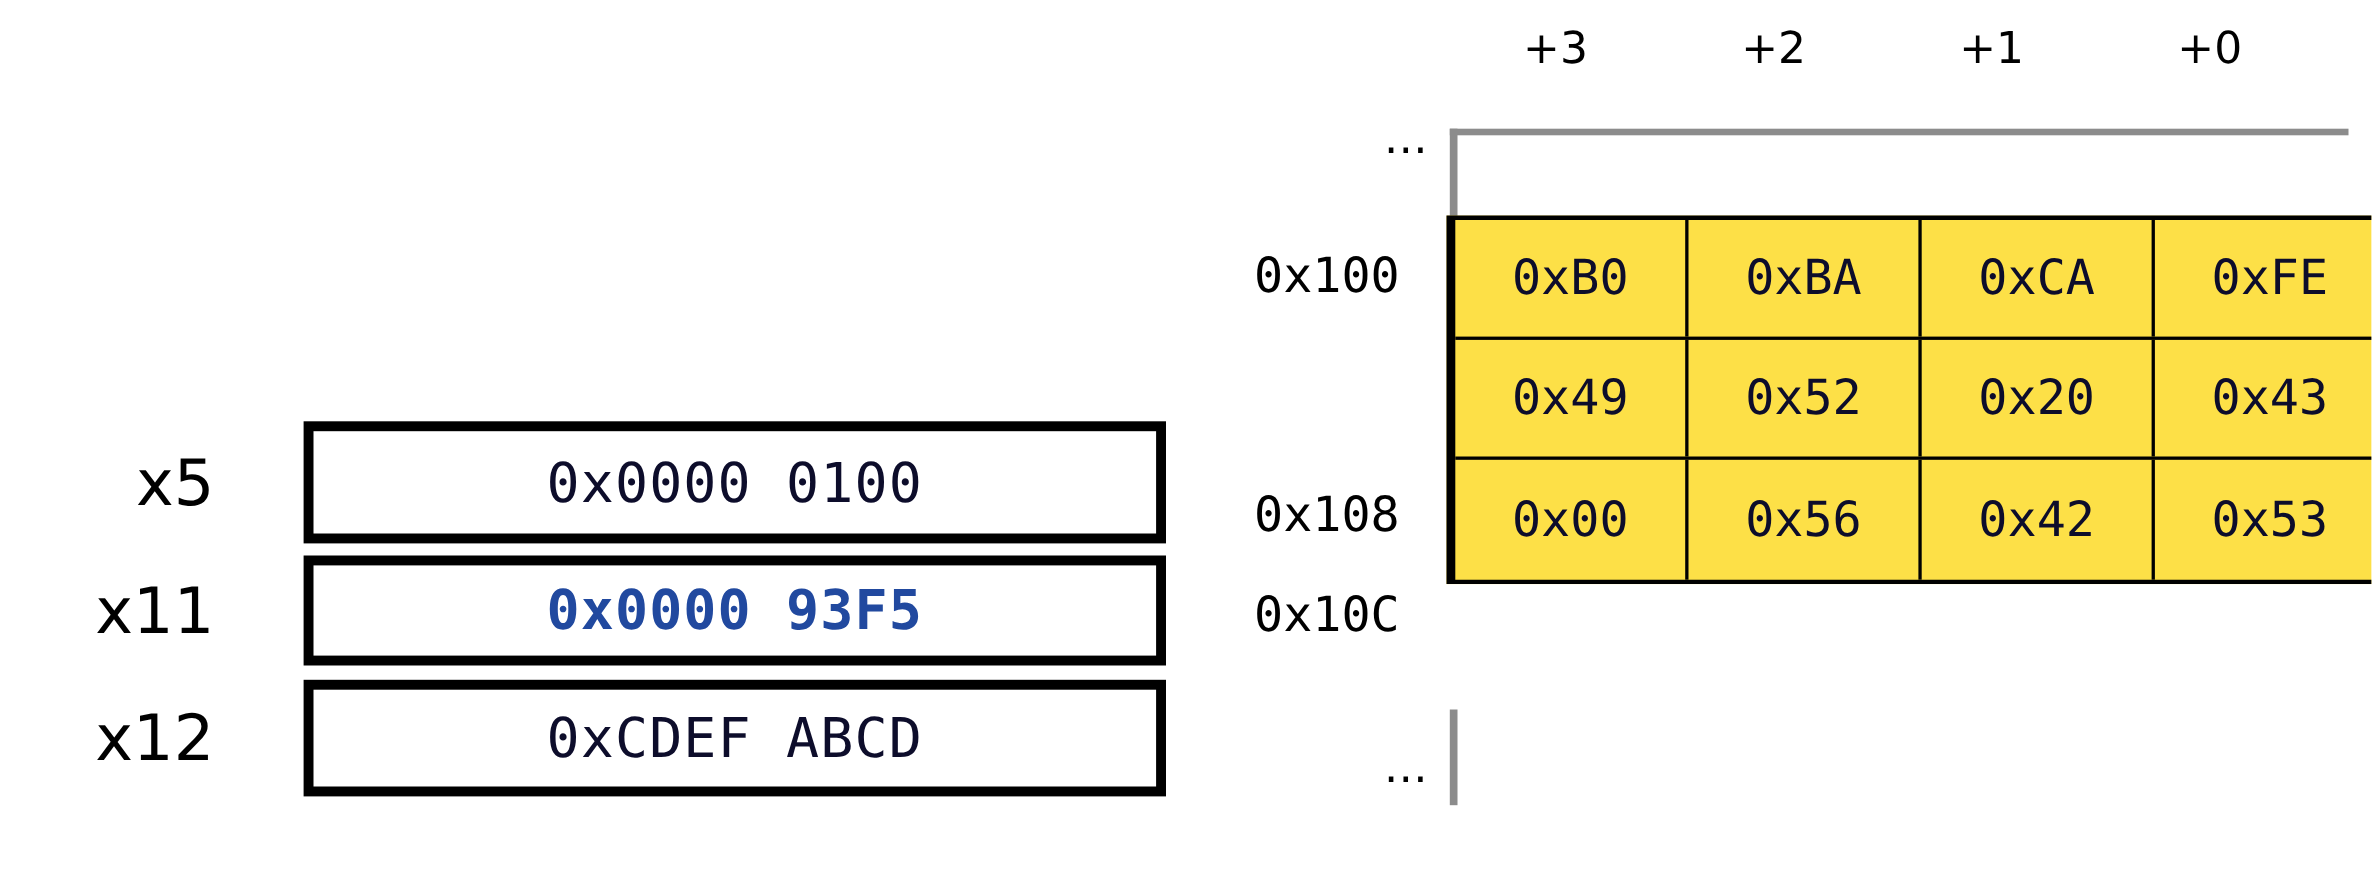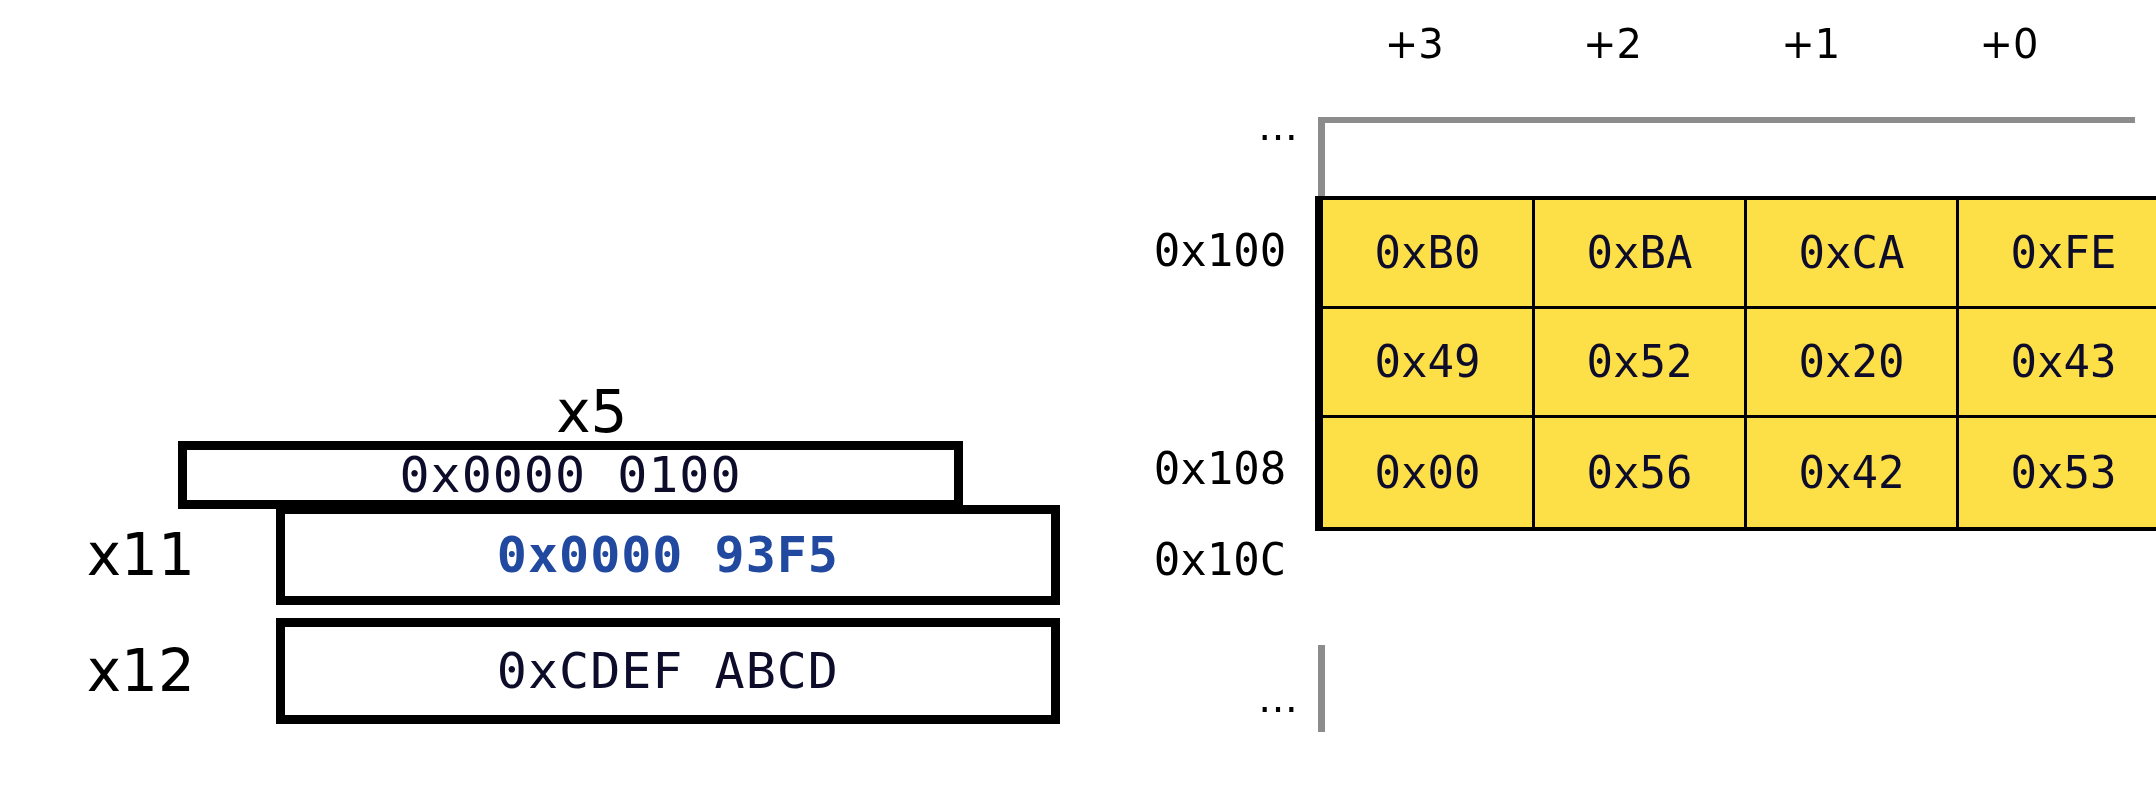--- a/index.html
+++ b/index.html
@@ -24,21 +24,21 @@
     width: 1060px;
     height: 345px;
   }
   .reg-row {
     position: absolute;
     left: 0;
     width: 1060px;
     display: flex;
     align-items: center;
   }
-  .reg-row.r0 { top: 0px;   height: 80px; flex-direction: column; }
+  .reg-row.r0 { top: 0px;   height: 111px; }
   .reg-row.r1 { top: 122px; height: 100px; }
   .reg-row.r2 { top: 235px; height: 106px; }
 
   .reg-label {
     width: 195px;
     text-align: right;
     padding-right: 0px;
     font-family: "DejaVu Sans", sans-serif;
     font-size: 58px;
     line-height: 1;
@@ -162,21 +162,21 @@
     color: #0d0d2b;
     letter-spacing: 0px;
   }
   .mem-cell:last-child { border-right: none; }
 
   
   .mem-addr {
     position: absolute;
     left: 0px;
     width: 160px;
-    text-align: center;
+    text-align: left;
     font-family: "DejaVu Sans Mono", monospace;
     font-size: 44px;
     line-height: 109px;
     color: #000000;
     white-space: nowrap;
   }
 </style>
 </head>
 <body>
 

